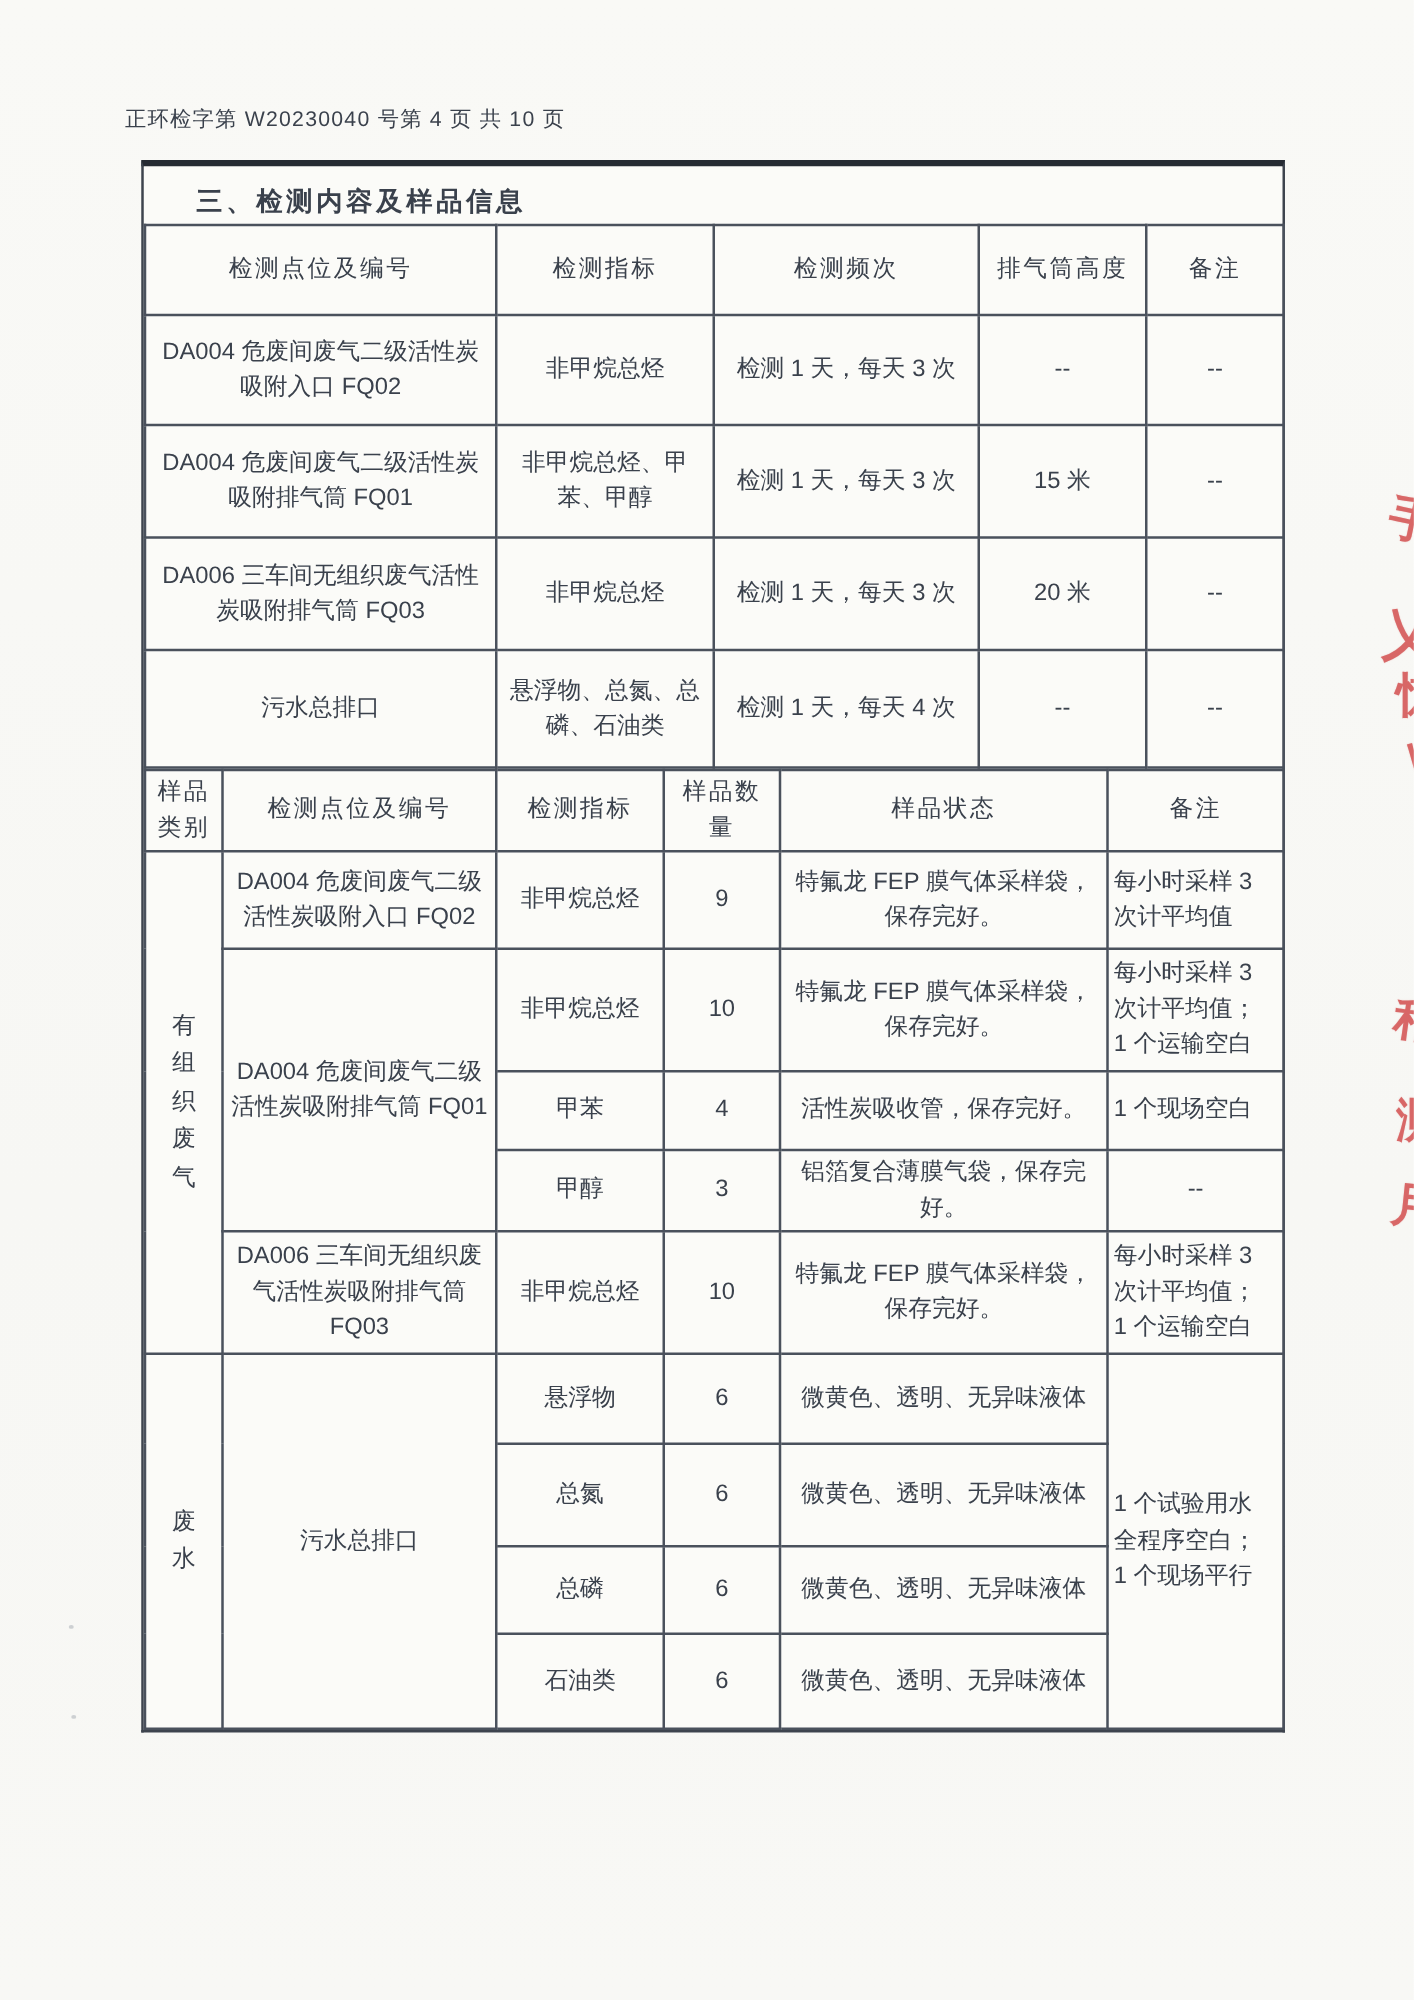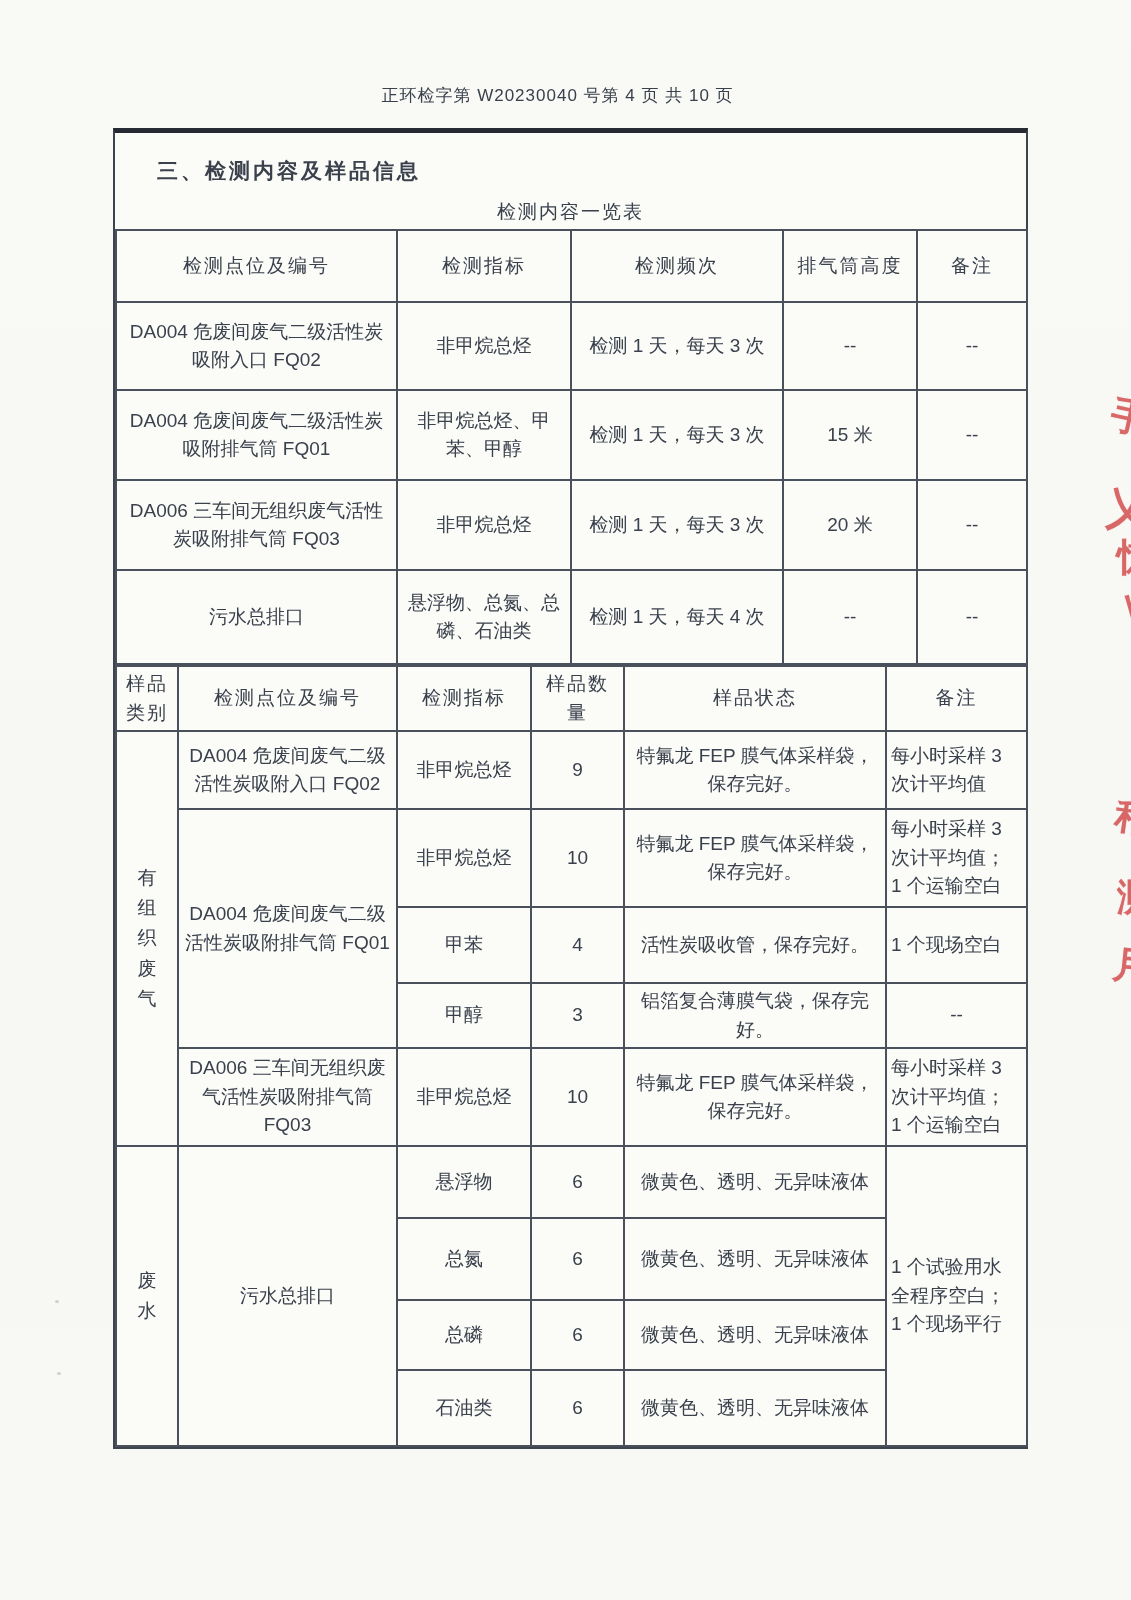--- a/index.html
+++ b/index.html
@@ -11,31 +11,31 @@
   *{box-sizing:border-box;}
   html,body{margin:0;padding:0;}
   body{
     width:1131px;height:1600px;position:relative;overflow:hidden;
     background:linear-gradient(180deg,#f9f9f6 0%,#f7f7f4 60%,#f8f8f5 100%);
     font-family:"Liberation Sans", sans-serif;
     color:var(--ink);
   }
   .page-header{
     position:absolute;top:84px;left:100px;right:116px;
-    display:flex;justify-content:center;
+    display:flex;justify-content:flex-start;
     font-size:17px;letter-spacing:1px;
   }
   .doc-box{
     position:absolute;left:113px;top:128px;width:915px;
     border:2px solid #3e444e;border-top:5px solid #262b33;
     background:var(--paper);
   }
   .section-title{
     padding:14px 0 4px 42px;
-    font-size:21px;font-weight:bold;letter-spacing:3px;margin-top:10px;
+    font-size:21px;font-weight:bold;letter-spacing:3px;
   }
   .table-caption{
     text-align:center;font-size:19px;letter-spacing:2px;
     height:40px;line-height:46px;
   }
   table{border-collapse:collapse;width:100%;table-layout:fixed;}
   th,td{
     border:2px solid var(--line);
     font-size:19px;font-weight:normal;
     text-align:center;vertical-align:middle;
@@ -45,21 +45,21 @@
   
   .t1 .rh-head{height:72px;}
   .t1 .rh-1{height:88px;}
   .t1 .rh-2{height:90px;}
   .t1 .rh-3{height:90px;}
   .t1 .rh-4{height:94px;}
   
   .t2 .sh-head{height:58px;}
   .t2 .sh-0{height:78px;}
   .t2 .sh-1{height:98px;}
-  .t2 .sh-2{height:76px;}
+  .t2 .sh-2{height:63px;}
   .t2 .sh-3{height:64px;}
   .t2 .sh-4{height:98px;}
   .t2 .sh-5{height:72px;}
   .t2 .sh-6{height:82px;}
   .t2 .sh-7{height:70px;}
   .t2 .sh-8{height:76px;margin-left:48px;}
   .t2 td.remark-left{text-align:left;padding-left:4px;padding-right:14px;}
   .t2 td.cat-cell{padding:3px 18px;line-height:1.6;}
   
   .stamp-frag{
@@ -77,21 +77,20 @@
 
 <div class="page-header">
   <span>正环检字第 W20230040 号</span>
   <span>第 4 页 共 10 页</span>
 </div>
 
 <div class="doc-box">
 
   <div class="section-title">三、检测内容及样品信息</div>
 
-  <div class="table-caption">检测内容一览表</div>
 
   <table class="t1">
     <colgroup>
       <col style="width:281px">
         <col style="width:174px">
         <col style="width:212px">
         <col style="width:134px">
         <col style="width:110px">
     </colgroup>
     <thead>

